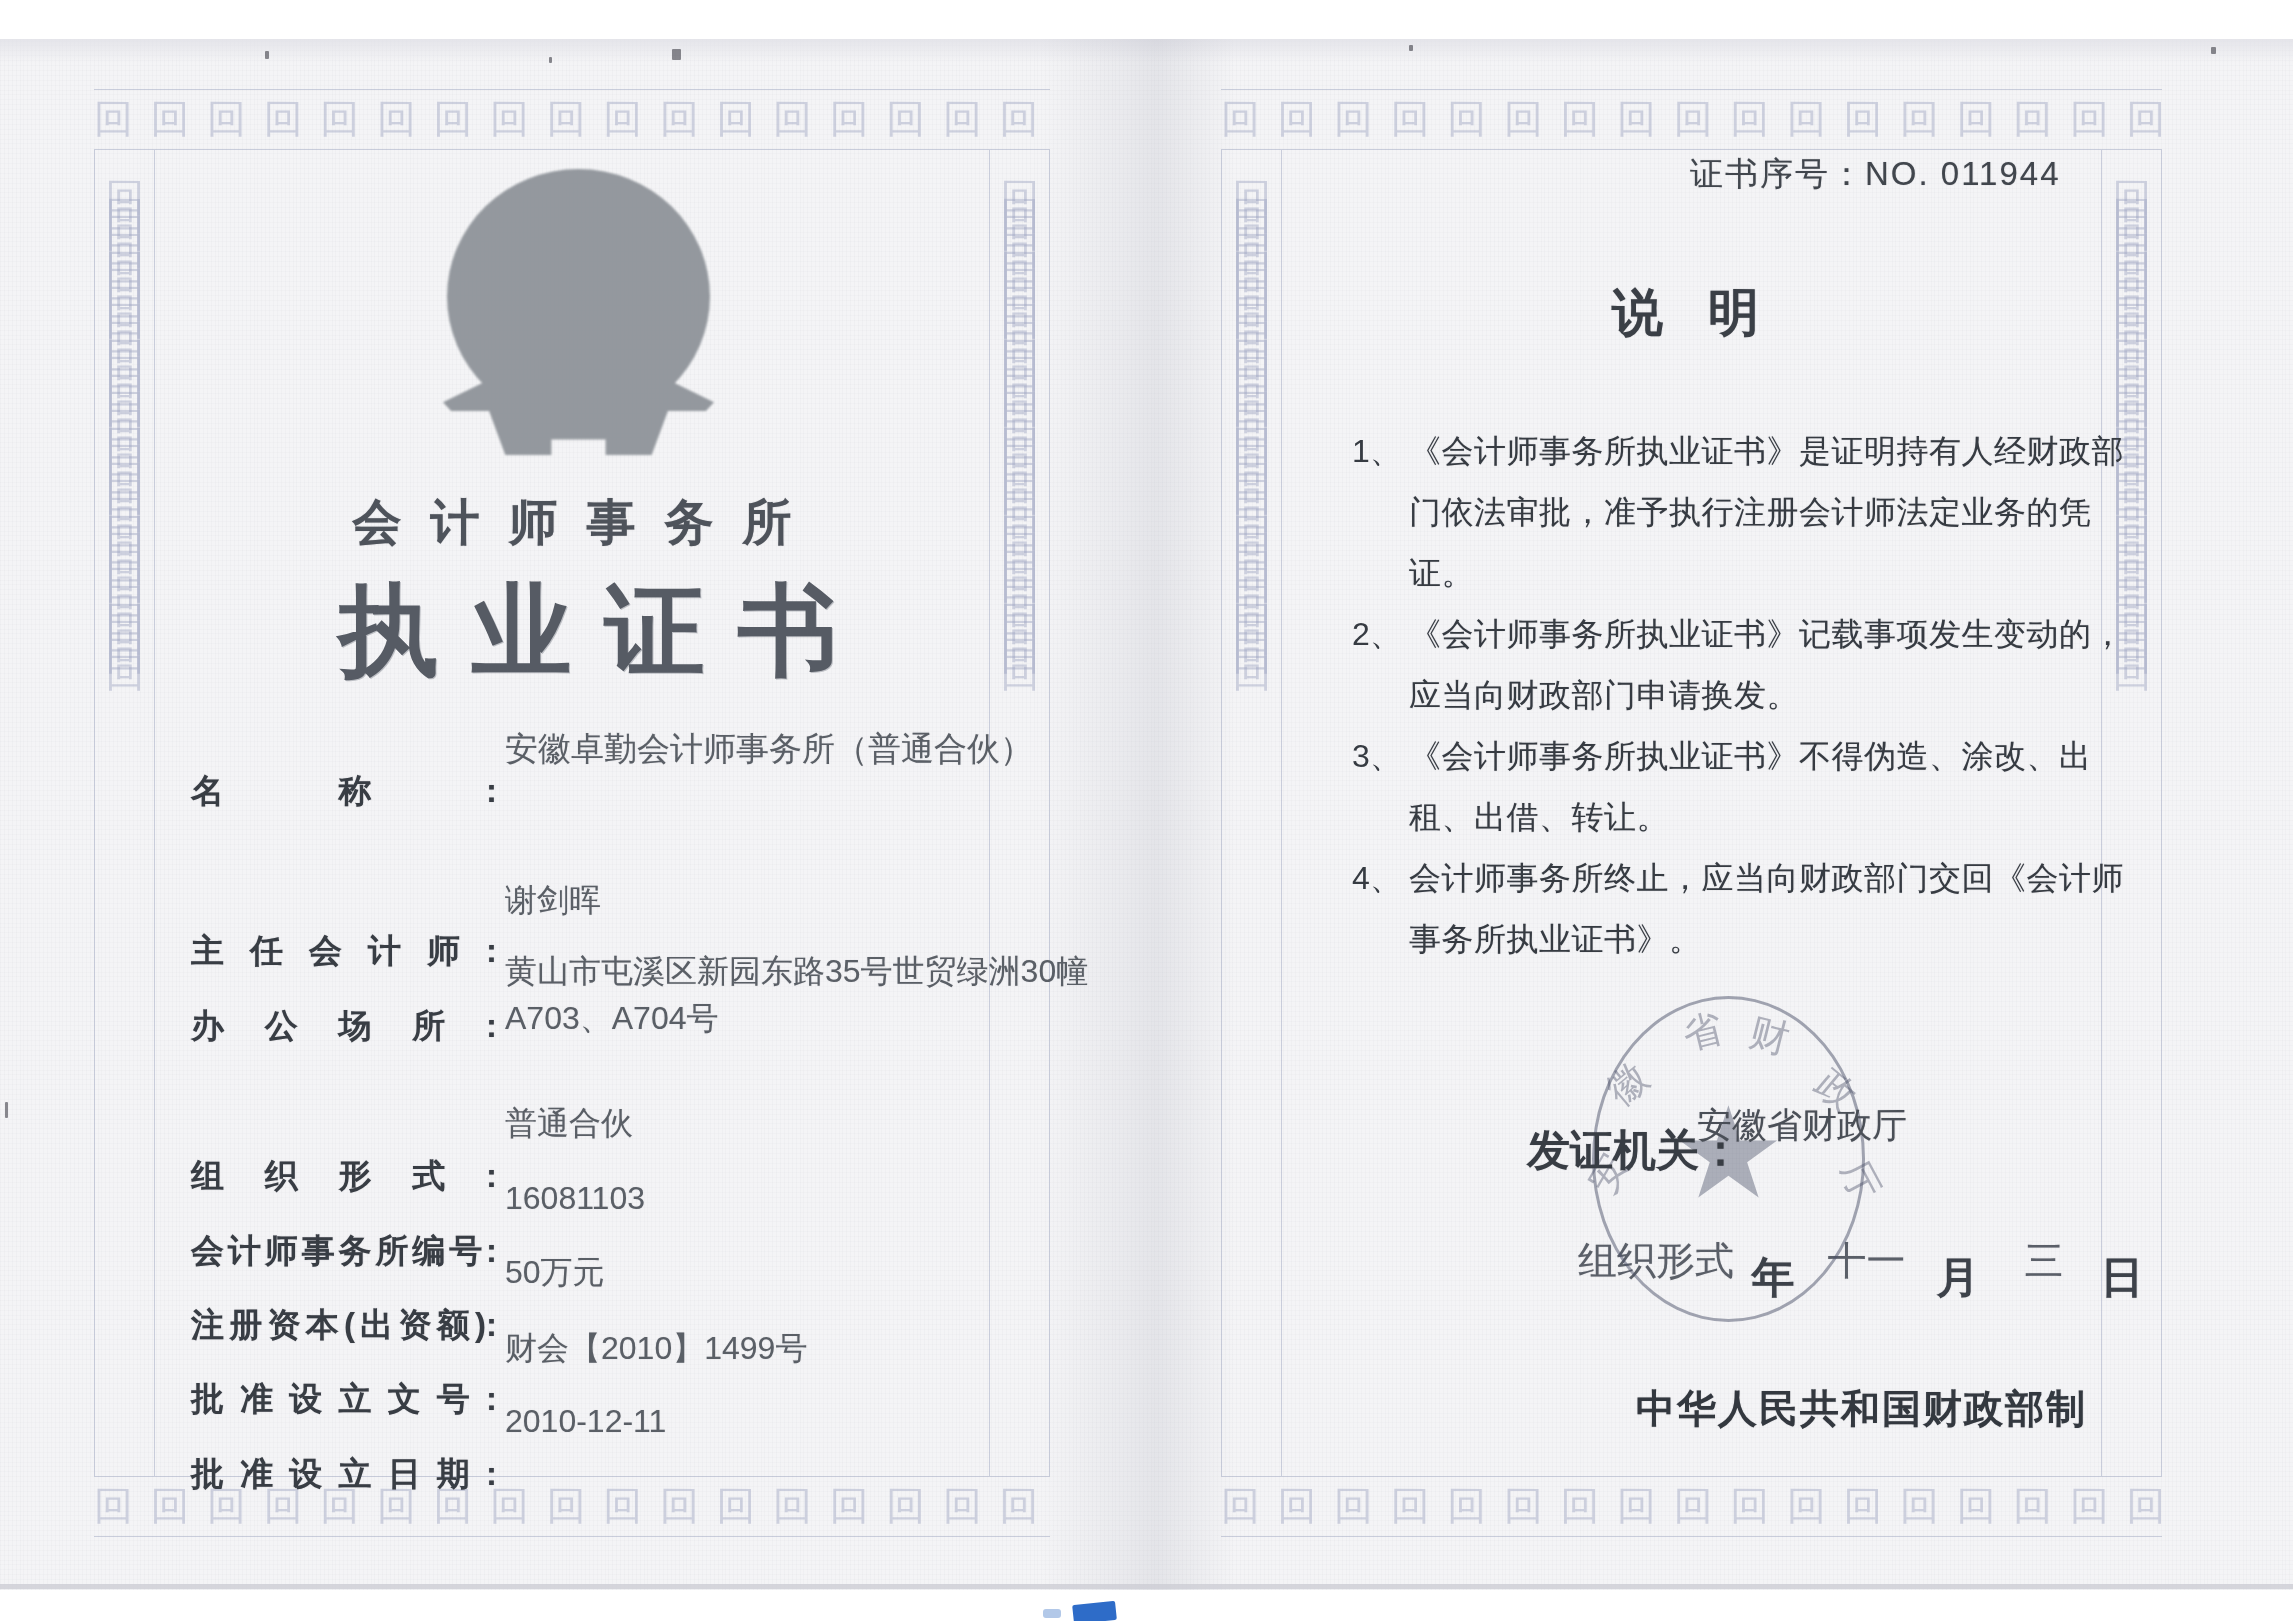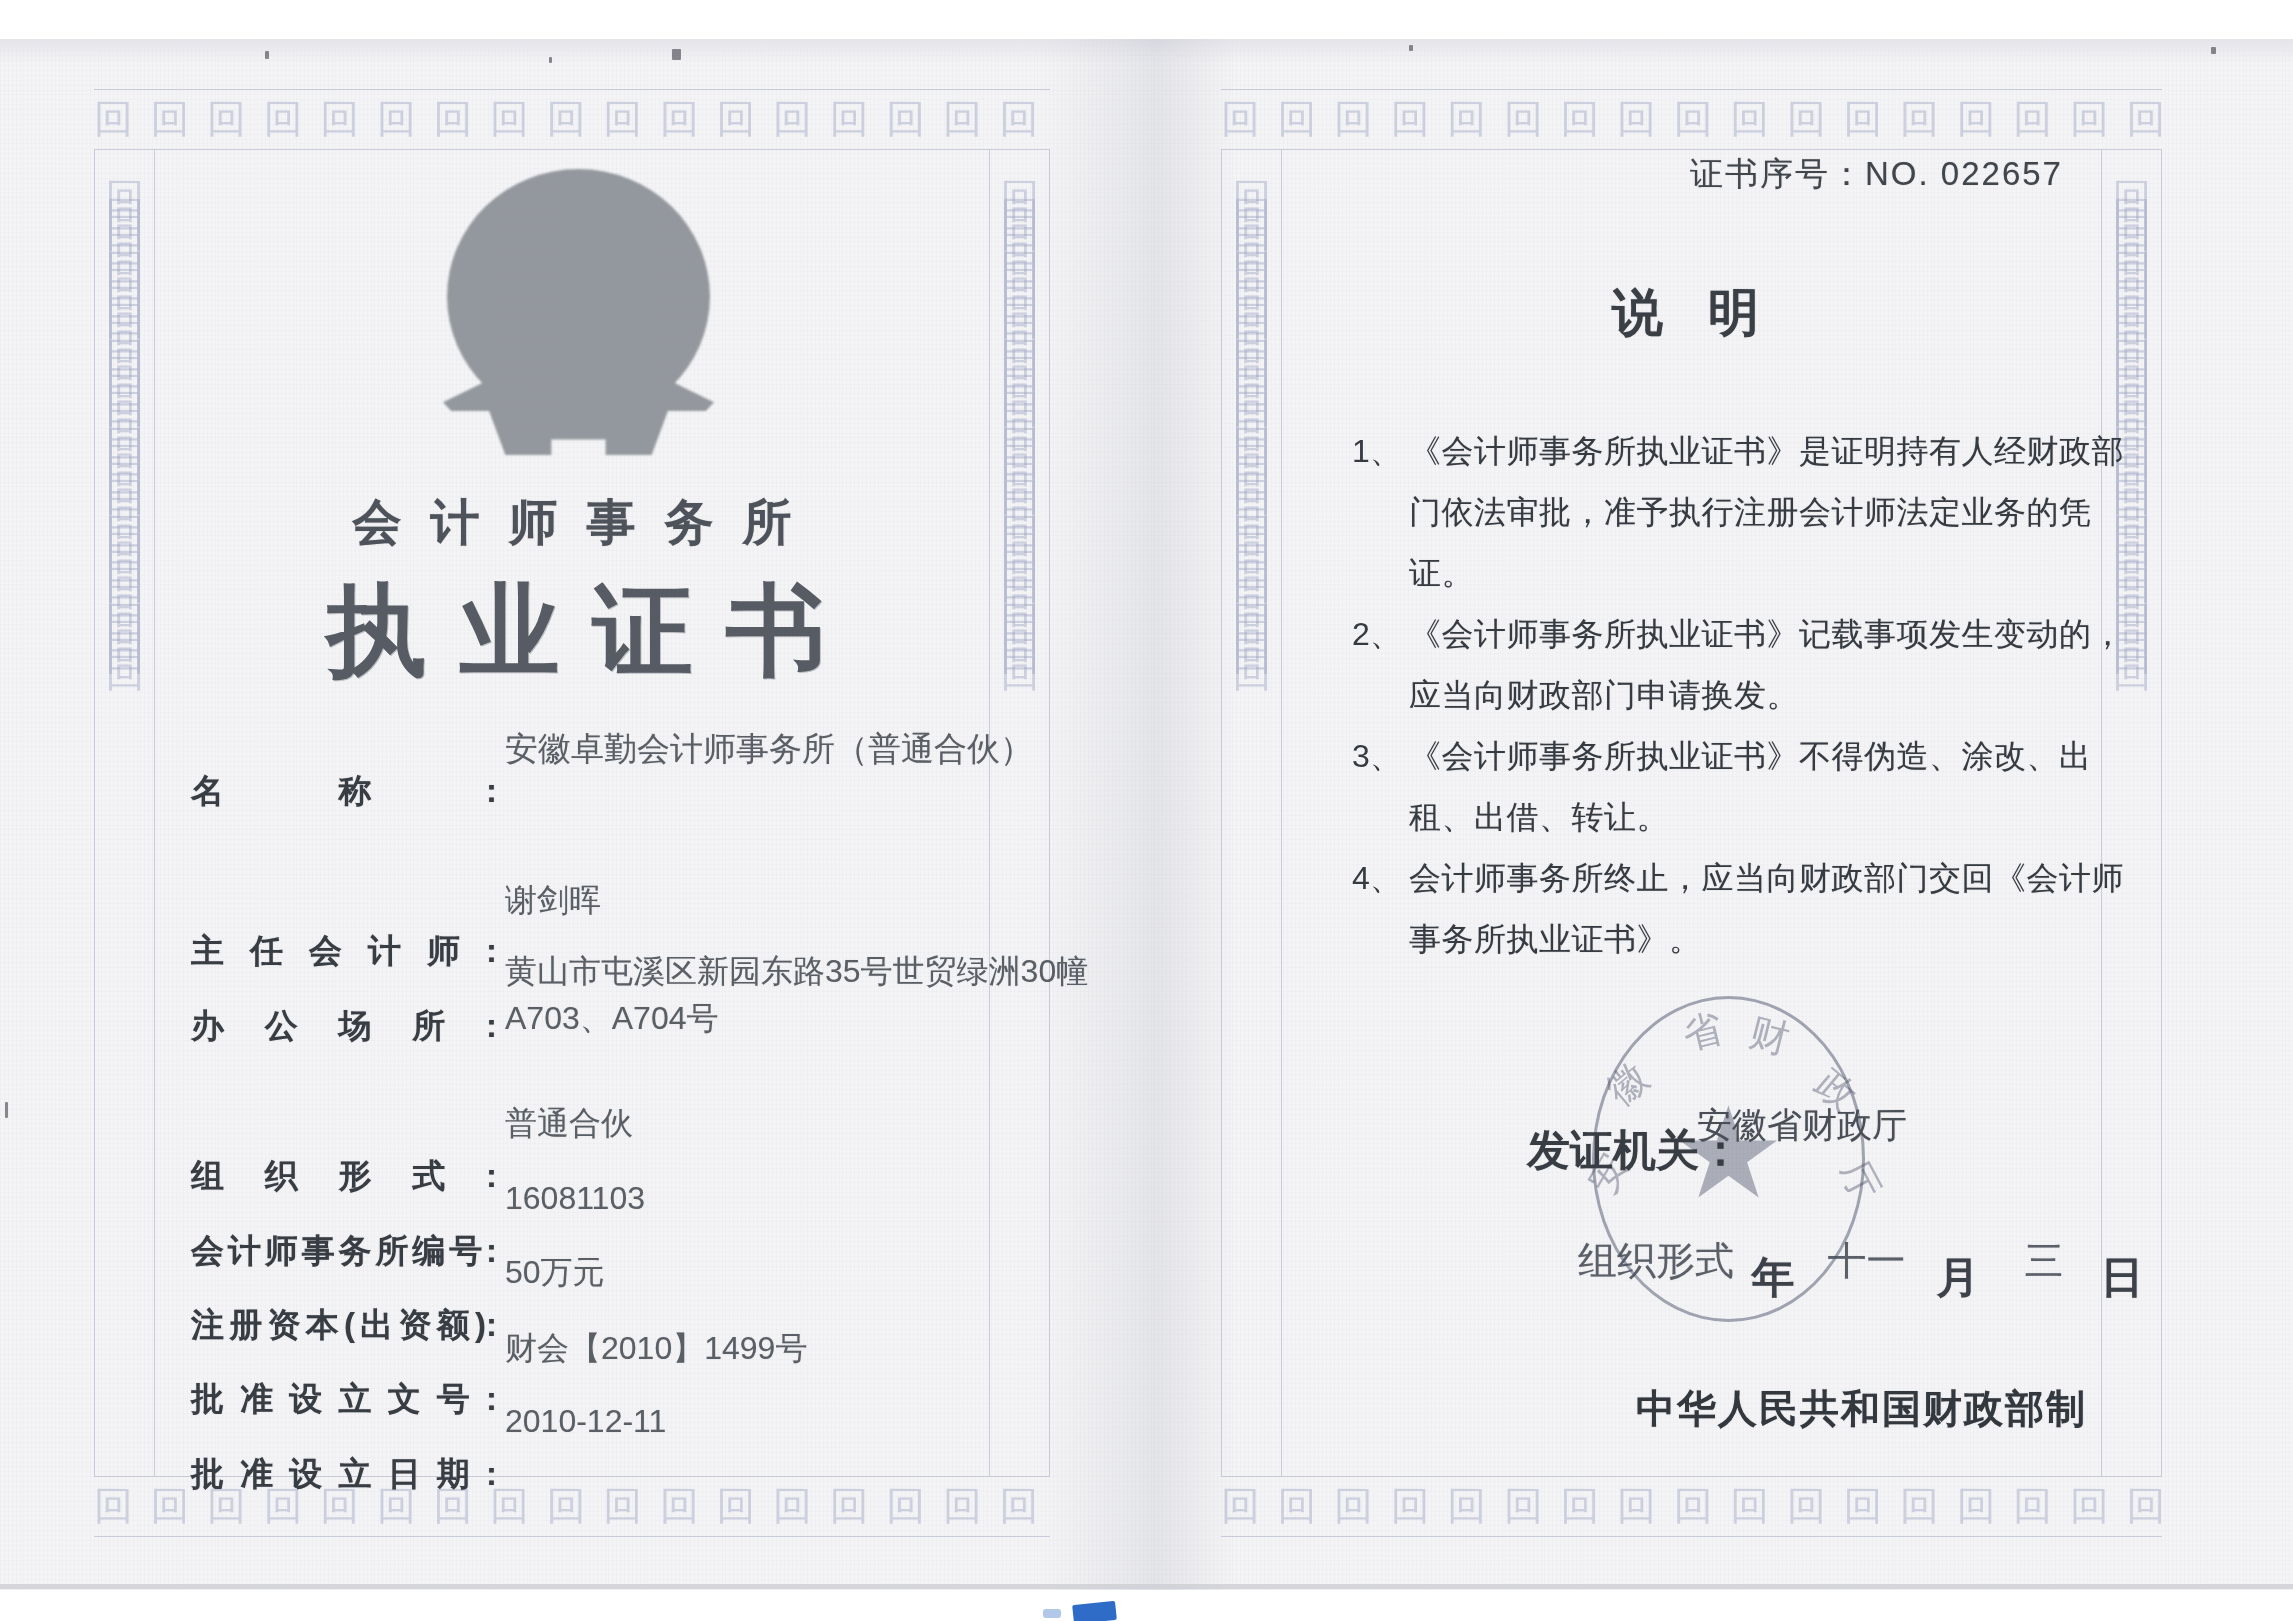--- a/index.html
+++ b/index.html
@@ -30,21 +30,21 @@
        border-left:1px solid rgba(158,165,192,0.5);border-right:1px solid rgba(158,165,192,0.5);}
   .pat-left{left:5.9px;}
   .pat-right{right:5.9px;}
   
   .emblem{position:absolute;left:355px;top:86px;width:271px;height:286px;filter:blur(1px);opacity:.93;}
   .emblem-circle{position:absolute;left:3.9px;top:0;width:263px;height:255px;background:#8d9298;border-radius:50%;}
   .emblem-base{position:absolute;left:0;bottom:0;width:271px;height:110px;background:#8d9298;
     clip-path:polygon(26% 0%,74% 0%,80% 28%,100% 52%,97% 60%,83% 60%,77% 100%,60% 100%,60% 86%,40% 86%,40% 100%,23% 100%,17% 60%,3% 60%,0% 52%,20% 28%);}
   .subtitle{position:absolute;left:0;top:407px;width:100%;text-align:center;font-size:49px;font-weight:bold;
     letter-spacing:29px;text-indent:29px;color:#4e535b;text-shadow:0 0 1px rgba(70,70,80,.45);}
-  .big-title{position:absolute;left:4px;top:482px;width:100%;text-align:center;font-size:100px;font-weight:bold;
+  .big-title{position:absolute;left:16px;top:482px;width:100%;text-align:center;font-size:100px;font-weight:bold;
     letter-spacing:33px;text-indent:33px;color:#565b64;text-shadow:1px 1px 0 rgba(90,95,105,.35);}
   .frow{position:absolute;left:0;width:968px;}
   .flabel{position:absolute;left:103px;width:306px;font-size:33px;font-weight:bold;color:#383d44;
     text-align:justify;text-align-last:justify;text-shadow:0 0 1px rgba(70,70,80,.4);margin-top:44px;}
   .fvalue{position:absolute;left:417px;width:608px;font-size:32px;line-height:47px;color:#5a5f66;
     text-shadow:0 0 1px rgba(90,90,100,.3);}
   
   .serial{position:absolute;left:475px;top:69px;font-size:33px;letter-spacing:2px;color:#41464d;
     text-shadow:0 0 1px rgba(70,70,80,.4);}
   .heading{position:absolute;left:397px;top:196px;font-size:51px;font-weight:bold;letter-spacing:45px;
@@ -139,21 +139,21 @@
     </div>
   </div>
 
   <div class="page page-right">
     <div class="pat pat-h pat-top">回回回回回回回回回回回回回回回回回回回回回回</div>
     <div class="pat pat-h pat-bottom">回回回回回回回回回回回回回回回回回回回回回回</div>
     <div class="pat pat-v pat-left">回回回回回回回回回回回回回回回回回回回回回回回回回回回回</div>
     <div class="pat pat-v pat-right">回回回回回回回回回回回回回回回回回回回回回回回回回回回回</div>
 
     <div class="serial">
-      <span>证书序号：</span><span>NO. 022657</span>
+      <span>证书序号：</span><span>NO. 011944</span>
     </div>
 
     <div class="heading">说明</div>
 
     <div class="notices">
       <div class="notice-item">
         <div class="notice-num">1、</div>
         <div class="notice-text">《会计师事务所执业证书》是证明持有人经财政部门依法审批，准予执行注册会计师法定业务的凭证。</div>
       </div>
       <div class="notice-item">

